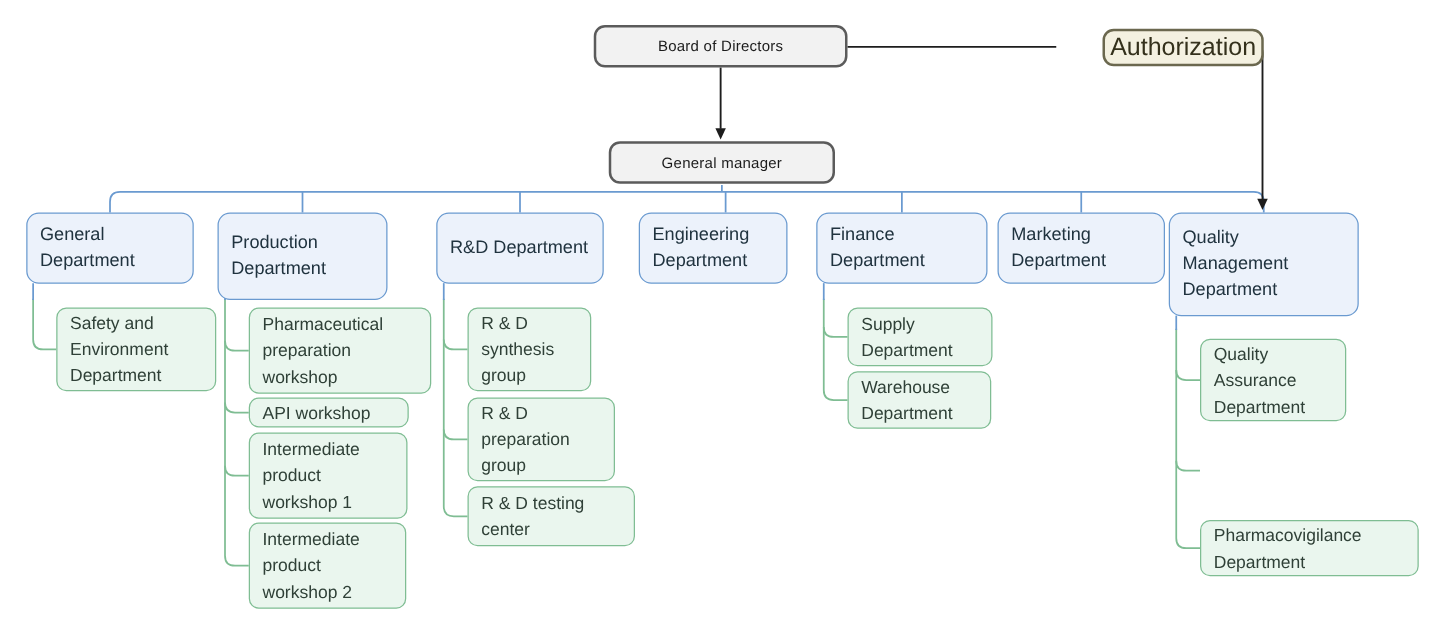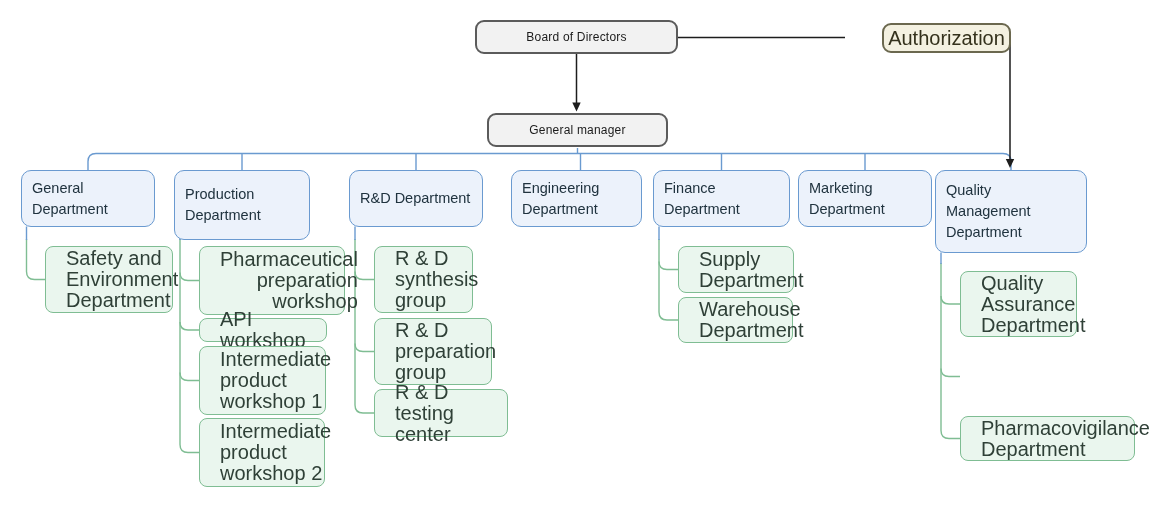--- a/index.html
+++ b/index.html
@@ -27,22 +27,22 @@
   }
   .blue{
     background:var(--blue-fill,#ecf2fb);
     border:1.5px solid var(--blue-border,#6a9ad0);
     border-radius:10px;padding:0 10px;
     font-size:14.5px;line-height:21px;color:#20333f;
   }
   .green{
     background:var(--green-fill,#eaf6ee);
     border:1.5px solid var(--green-border,#7fbd93);
-    border-radius:8px;padding:0 20px;
-    font-size:20px;line-height:21px;color:#2f4037;
+    border-radius:8px;padding:0 10px;
+    font-size:14px;line-height:21px;color:#2f4037;
   }
   .edge{fill:none;}
   .edge-black{stroke:var(--line-black,#1d1d1d);stroke-width:1.5;}
   .edge-blue{stroke:var(--line-blue,#6a9ad0);stroke-width:1.4;}
   .edge-green{stroke:var(--line-green,#7fbd93);stroke-width:1.4;}
   .arrow{fill:var(--line-black,#1d1d1d);stroke:none;}
 </style>
 </head>
 <body>
 
@@ -99,38 +99,38 @@
 
   <div class="node blue" style="left:21px;top:170px;width:134px;height:57px;">
     <span>General Department</span>
   </div>
   <div class="node blue" style="left:174px;top:170px;width:136px;height:70px;">
     <span>Production Department</span>
   </div>
   <div class="node blue" style="left:349px;top:170px;width:134px;height:57px;">
     <span>R&amp;D Department</span>
   </div>
-  <div class="node blue" style="left:511px;top:170px;width:131px;height:57px;">
+  <div class="node blue" style="left:511px;top:170px;width:119px;height:57px;">
     <span>Engineering Department</span>
   </div>
   <div class="node blue" style="left:653px;top:170px;width:137px;height:57px;">
     <span>Finance Department</span>
   </div>
   <div class="node blue" style="left:798px;top:170px;width:134px;height:57px;">
     <span>Marketing Department</span>
   </div>
   <div class="node blue" style="left:935px;top:170px;width:152px;height:83px;">
     <span>Quality Management Department</span>
   </div>
 
   <div class="node green" style="left:45px;top:246px;width:128px;height:67px;">
     <span>Safety and Environment Department</span>
   </div>
 
-  <div class="node green" style="left:199px;top:246px;width:146px;height:69px;text-align:right;">
+  <div class="node green" style="left:199px;top:246px;width:146px;height:69px;">
     <span>Pharmaceutical preparation workshop</span>
   </div>
   <div class="node green" style="left:199px;top:318px;width:128px;height:24px;">
     <span>API workshop</span>
   </div>
   <div class="node green" style="left:199px;top:346px;width:127px;height:69px;">
     <span>Intermediate product workshop 1</span>
   </div>
   <div class="node green" style="left:199px;top:418px;width:126px;height:69px;">
     <span>Intermediate product workshop 2</span>

